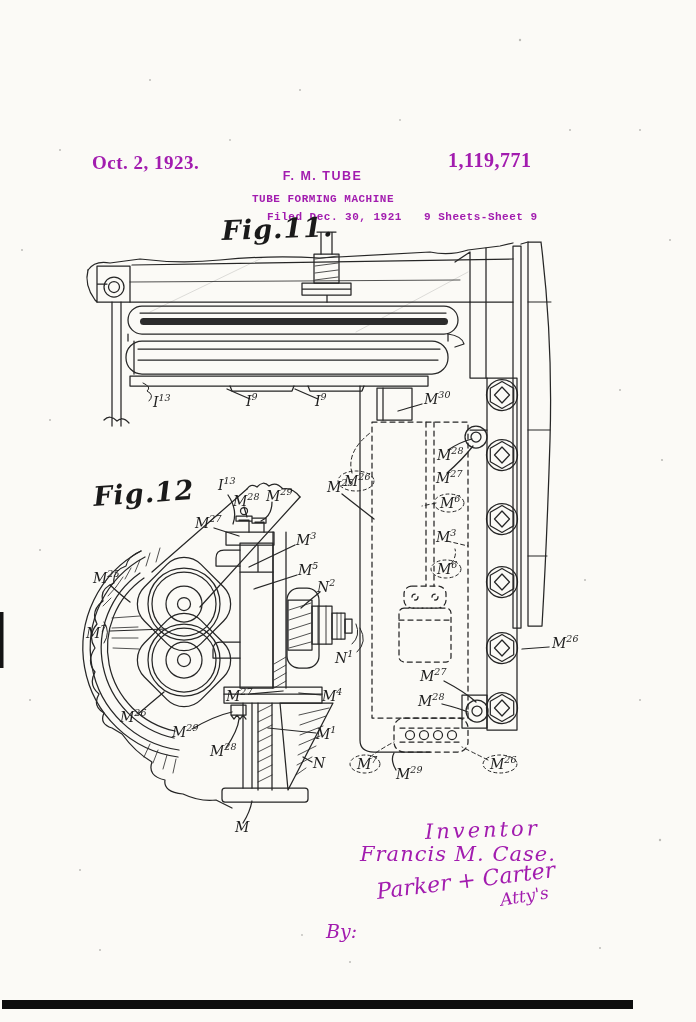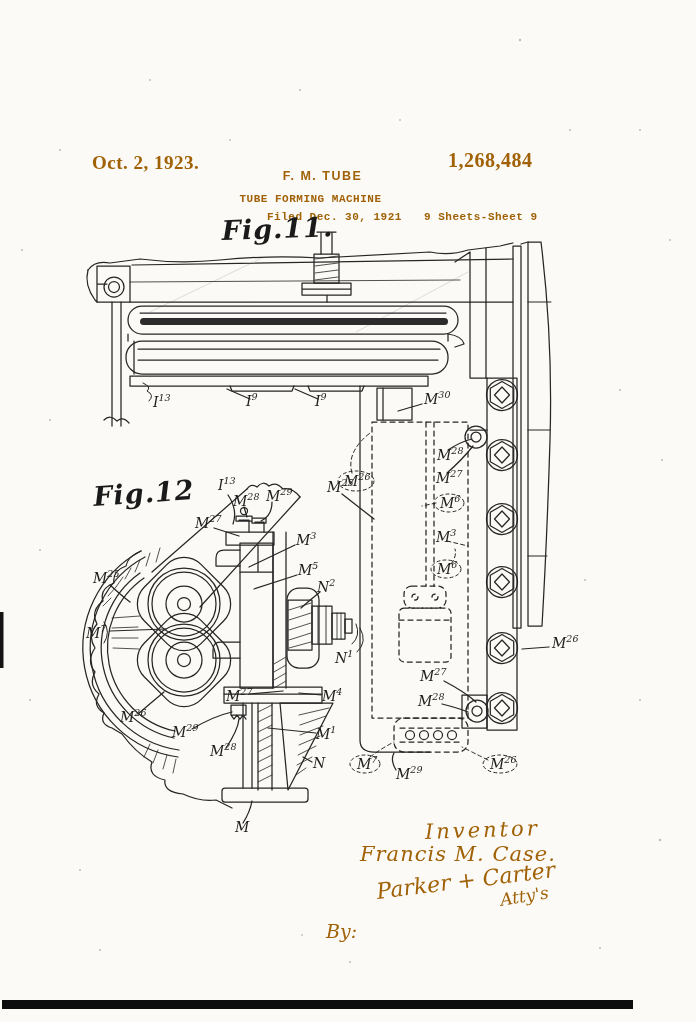--- a/index.html
+++ b/index.html
@@ -1,47 +1,47 @@
 <!DOCTYPE html>
 <html><head>
 <meta charset="utf-8">
 <style>
   html,body{margin:0;padding:0;background:#d9d7d2;}
   .page{
     position:relative;width:696px;height:1022px;margin:0 auto;
     background:#fbfaf6;overflow:hidden;
-    font-family:"Liberation Serif",serif;color:#a16207;
+    font-family:"Liberation Serif",serif;color:#a21caf;
   }
   .abs{position:absolute;white-space:nowrap;}
   .hdr-date{left:92px;top:152px;font-size:19px;font-weight:bold;letter-spacing:.5px;}
   .hdr-number{left:448px;top:149px;font-size:20px;font-weight:bold;letter-spacing:.5px;}
   .hdr-author{left:240px;top:169px;width:165px;text-align:center;
     font-family:"Liberation Sans",sans-serif;font-weight:bold;font-size:12.5px;letter-spacing:1.5px;}
   .typ{font-family:"Liberation Mono","DejaVu Sans Mono",monospace;font-weight:bold;}
-  .hdr-title{left:228px;top:193px;width:165px;text-align:center;font-size:11px;letter-spacing:.5px;}
+  .hdr-title{left:252px;top:193px;width:165px;font-size:11px;letter-spacing:.5px;}
   .hdr-filed{left:267px;top:211px;font-size:11px;letter-spacing:.5px;}
   .hdr-sheet{left:424px;top:211px;font-size:11px;letter-spacing:.5px;}
   .script{font-family:"DejaVu Serif",serif;font-style:italic;}
   .sig-inventor{left:425px;top:818px;font-size:21px;letter-spacing:3px;transform:rotate(-2deg);}
   .sig-name{left:360px;top:842px;font-size:21px;letter-spacing:1px;}
   .sig-by{left:326px;top:884px;font-size:19px;margin-top:36px;}
   .sig-attorney{left:376px;top:868px;font-size:22px;transform:rotate(-7deg);}
   .sig-attys{left:500px;top:886px;font-size:17px;transform:rotate(-9deg);}
   svg{position:absolute;left:0;top:0;}
   svg text{font-family:"DejaVu Serif",serif;font-style:italic;}
   .reflbl{font-size:14px;fill:#1d1d1d;}
   .figcap{font-size:27px;font-weight:bold;letter-spacing:1px;fill:#1a1a1a;}
 </style>
 </head>
 <body>
 
 <div class="page">
 
   <div class="abs hdr-date">Oct. 2, 1923.</div>
-  <div class="abs hdr-number">1,268,484</div>
+  <div class="abs hdr-number">1,119,771</div>
   <div class="abs hdr-author">F. M. TUBE</div>
   <div class="abs hdr-title typ">TUBE FORMING MACHINE</div>
   <div class="abs hdr-filed typ">Filed Dec. 30, 1921</div>
   <div class="abs hdr-sheet typ">9 Sheets-Sheet 9</div>
 
   <svg width="696" height="1022" viewBox="0 0 696 1022">
 
     <defs>
       <g id="hexbolt">
         <circle r="15.5"></circle>

